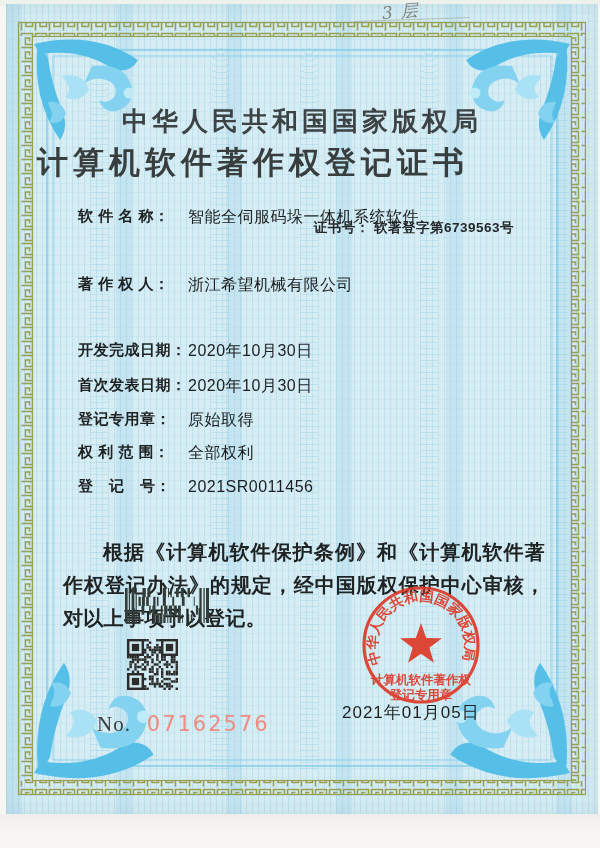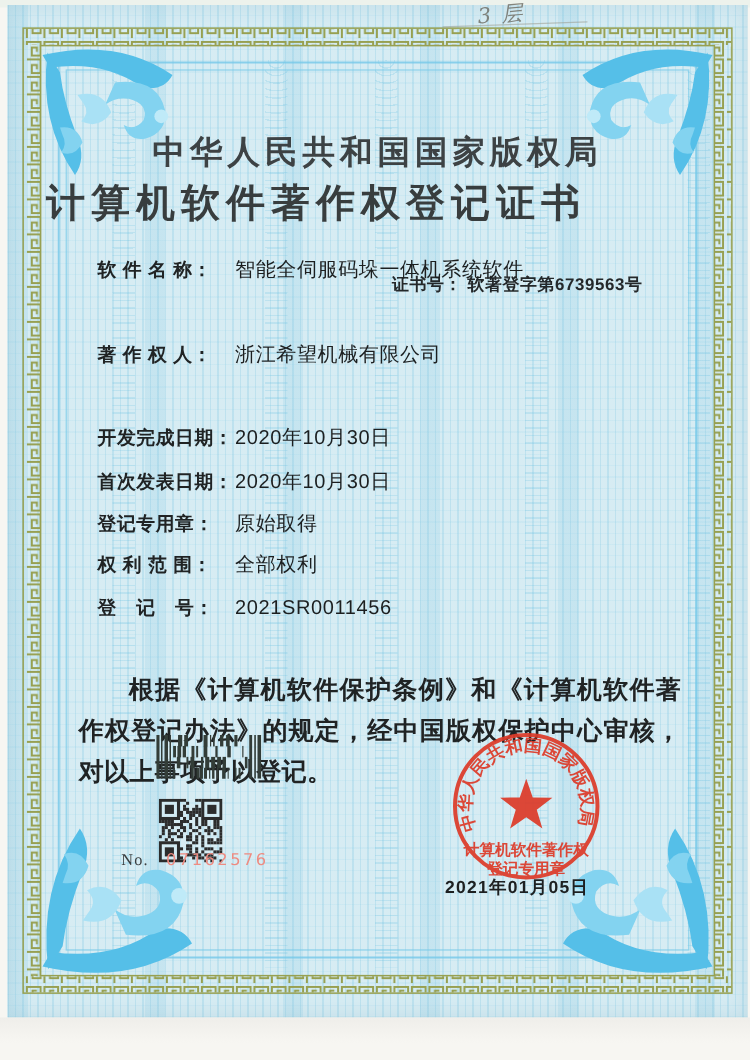--- a/index.html
+++ b/index.html
@@ -30,26 +30,26 @@
        font-family:"Liberation Serif","DejaVu Serif",serif;font-weight:700;
        font-size:31px;letter-spacing:5px;color:#383d3e;}
   .cert-no{position:absolute;right:84px;top:176px;font-size:13.5px;font-weight:700;color:#24282a;letter-spacing:.5px;margin-top:39px;}
   .field-row{position:absolute;left:0;width:592px;}
   .field-label{position:absolute;left:72px;font-size:15px;font-weight:700;color:#202324;letter-spacing:.5px;white-space:pre;text-align:center;}
   .field-value{position:absolute;left:182px;font-size:16px;font-weight:400;color:#1c1f20;letter-spacing:.5px;line-height:19px;width:360px;}
   .statement{position:absolute;left:57px;top:532px;width:482px;font-size:20px;font-weight:700;
        color:#202324;line-height:33px;text-indent:2em;letter-spacing:.3px;text-align:justify;}
   .barcode{position:absolute;left:119px;top:584px;width:84px;height:35px;}
   .qrcode{position:absolute;left:121px;top:635px;width:51px;height:51px;}
-  .serial{position:absolute;left:91px;top:676px;font-size:13px;}
+  .serial{position:absolute;left:91px;top:708px;font-size:21px;}
   .serial .no{font-family:"Liberation Serif","DejaVu Serif",serif;color:#3a3e40;letter-spacing:1px;}
   .serial .digits{color:#ee8c82;letter-spacing:2px;font-weight:400;margin-left:10px;
        font-family:"DejaVu Sans","Liberation Sans",sans-serif;}
   .seal{position:absolute;left:342px;top:574px;width:150px;height:150px;opacity:.92;}
-  .issue-date{position:absolute;left:350px;top:697px;font-size:14px;font-weight:700;color:#1d2021;letter-spacing:1px;}
+  .issue-date{position:absolute;left:336px;top:697px;font-size:17px;font-weight:400;color:#1d2021;letter-spacing:1px;}
 </style>
 </head>
 <body>
 
 <div class="page">
   <div class="scan-top"></div>
 
   <div class="cert">
 
     <div class="wcol" style="left:84px"></div>

